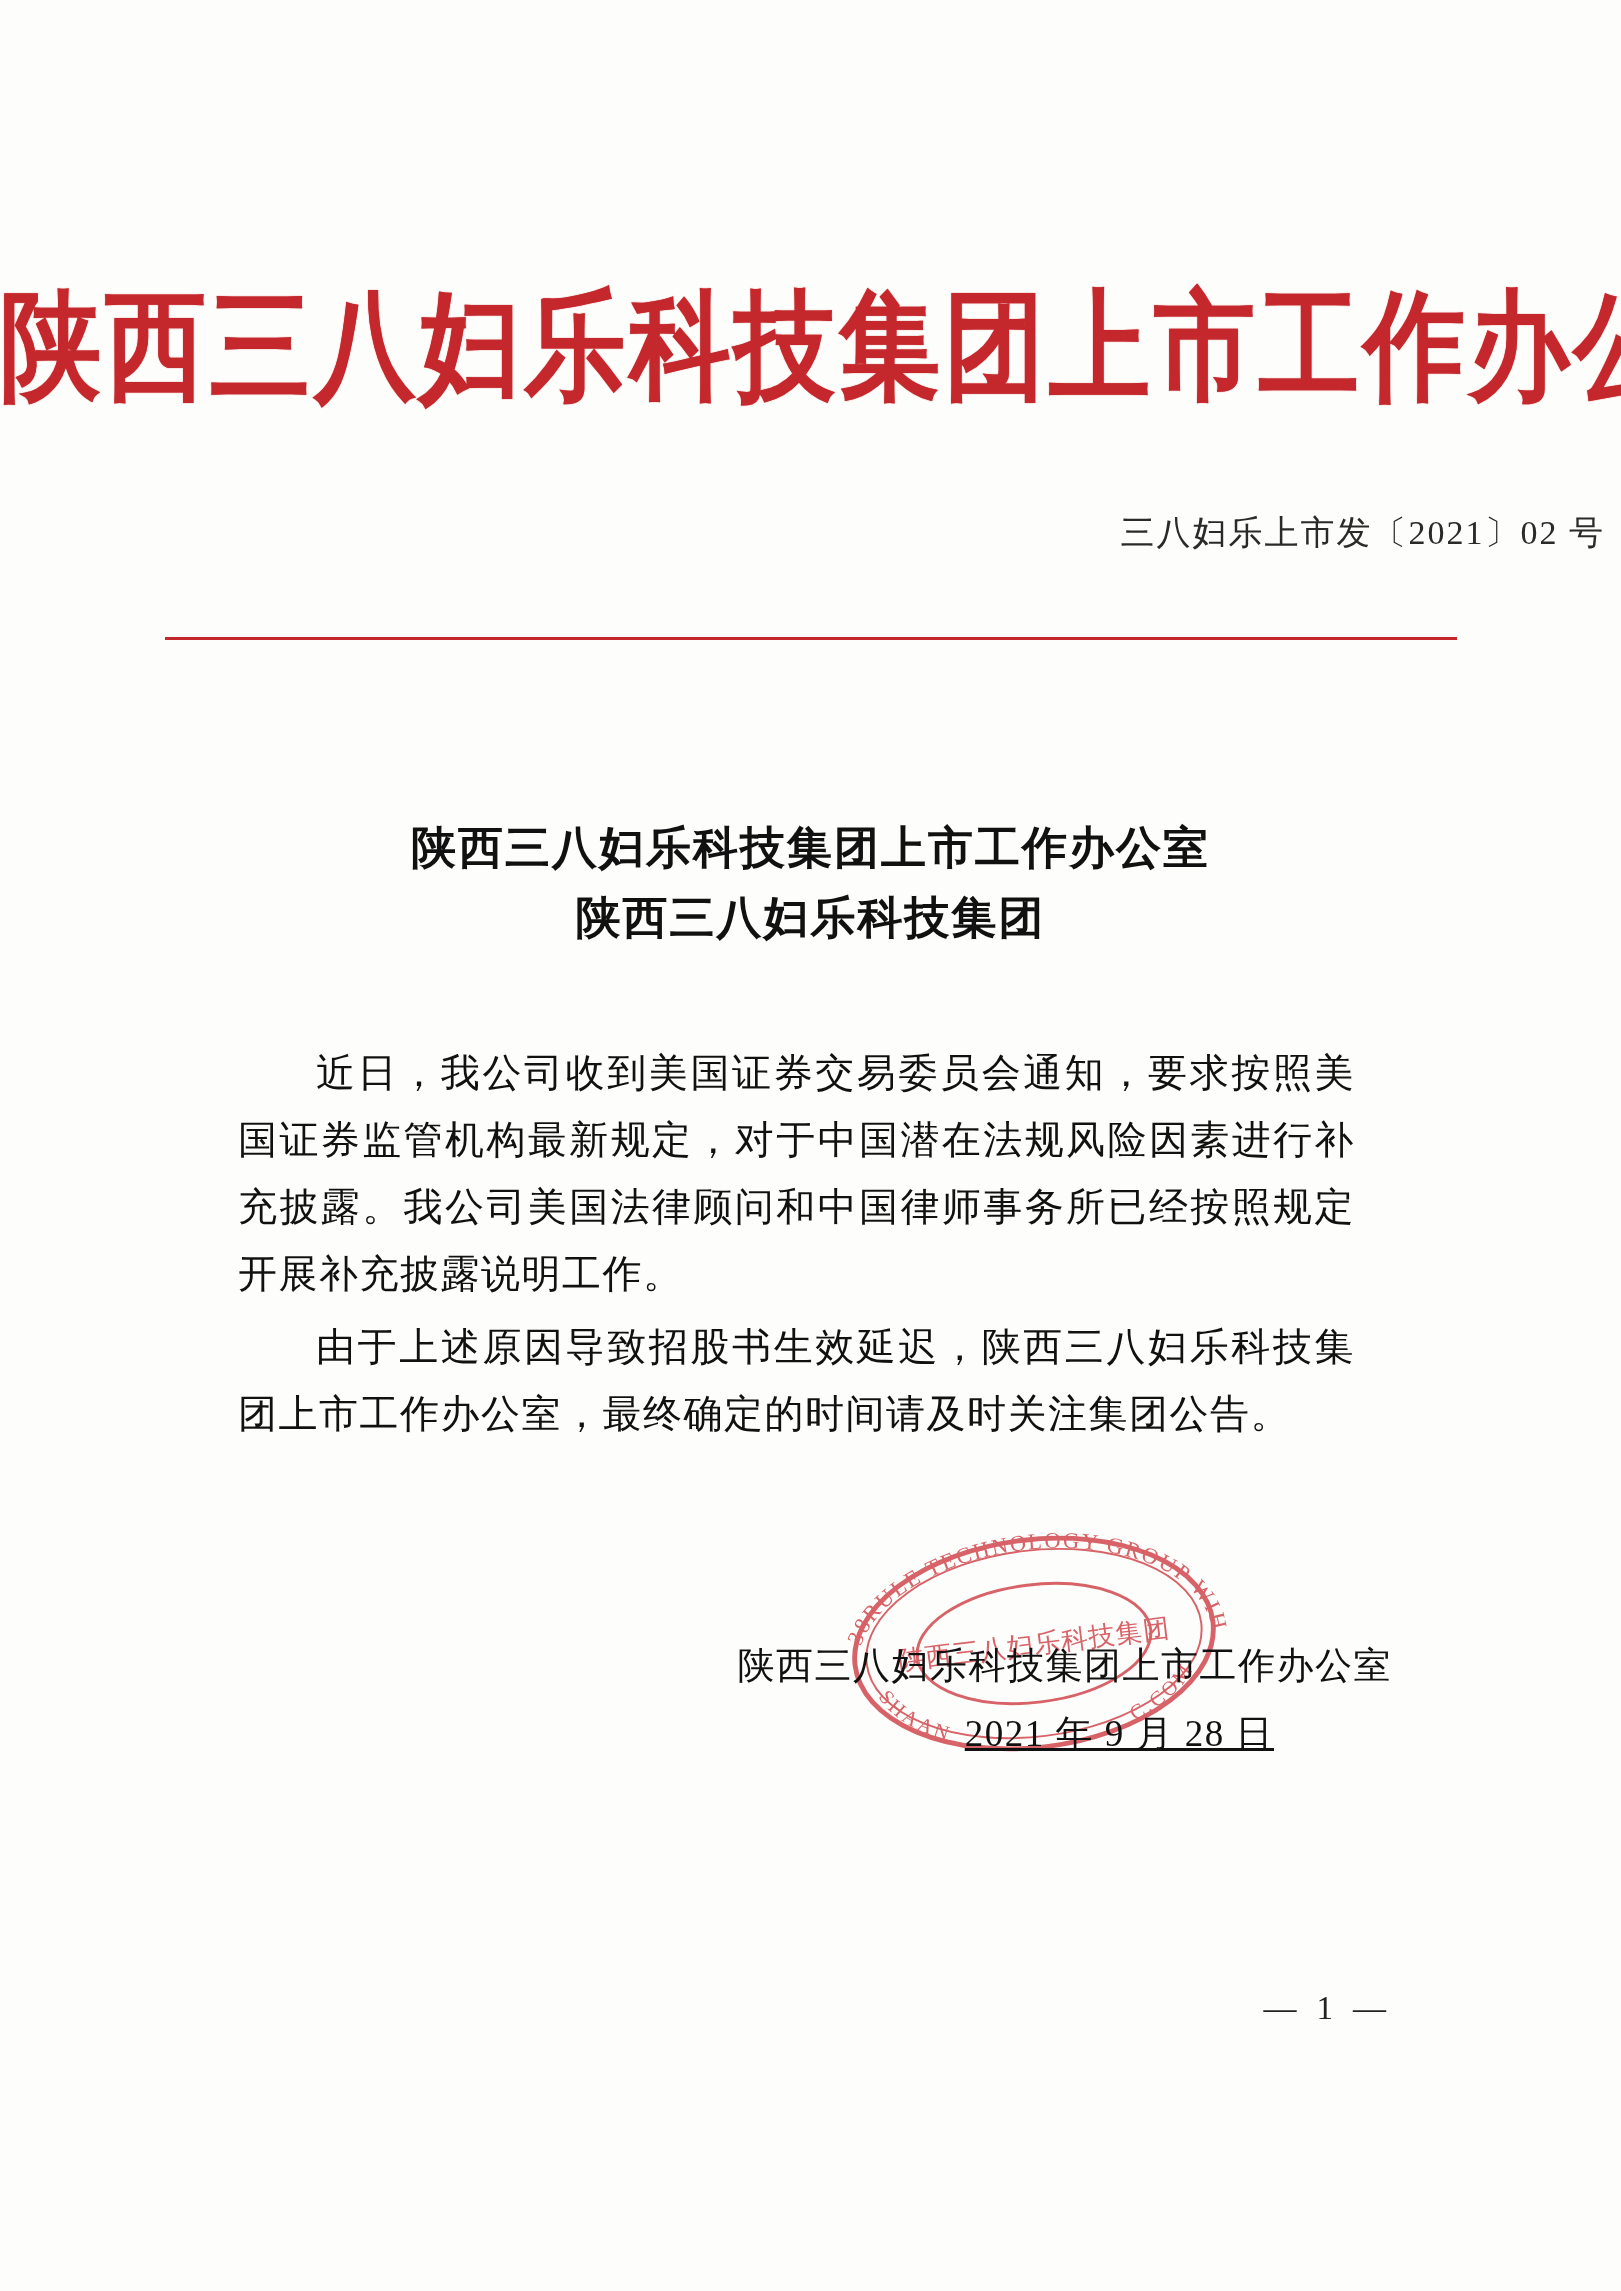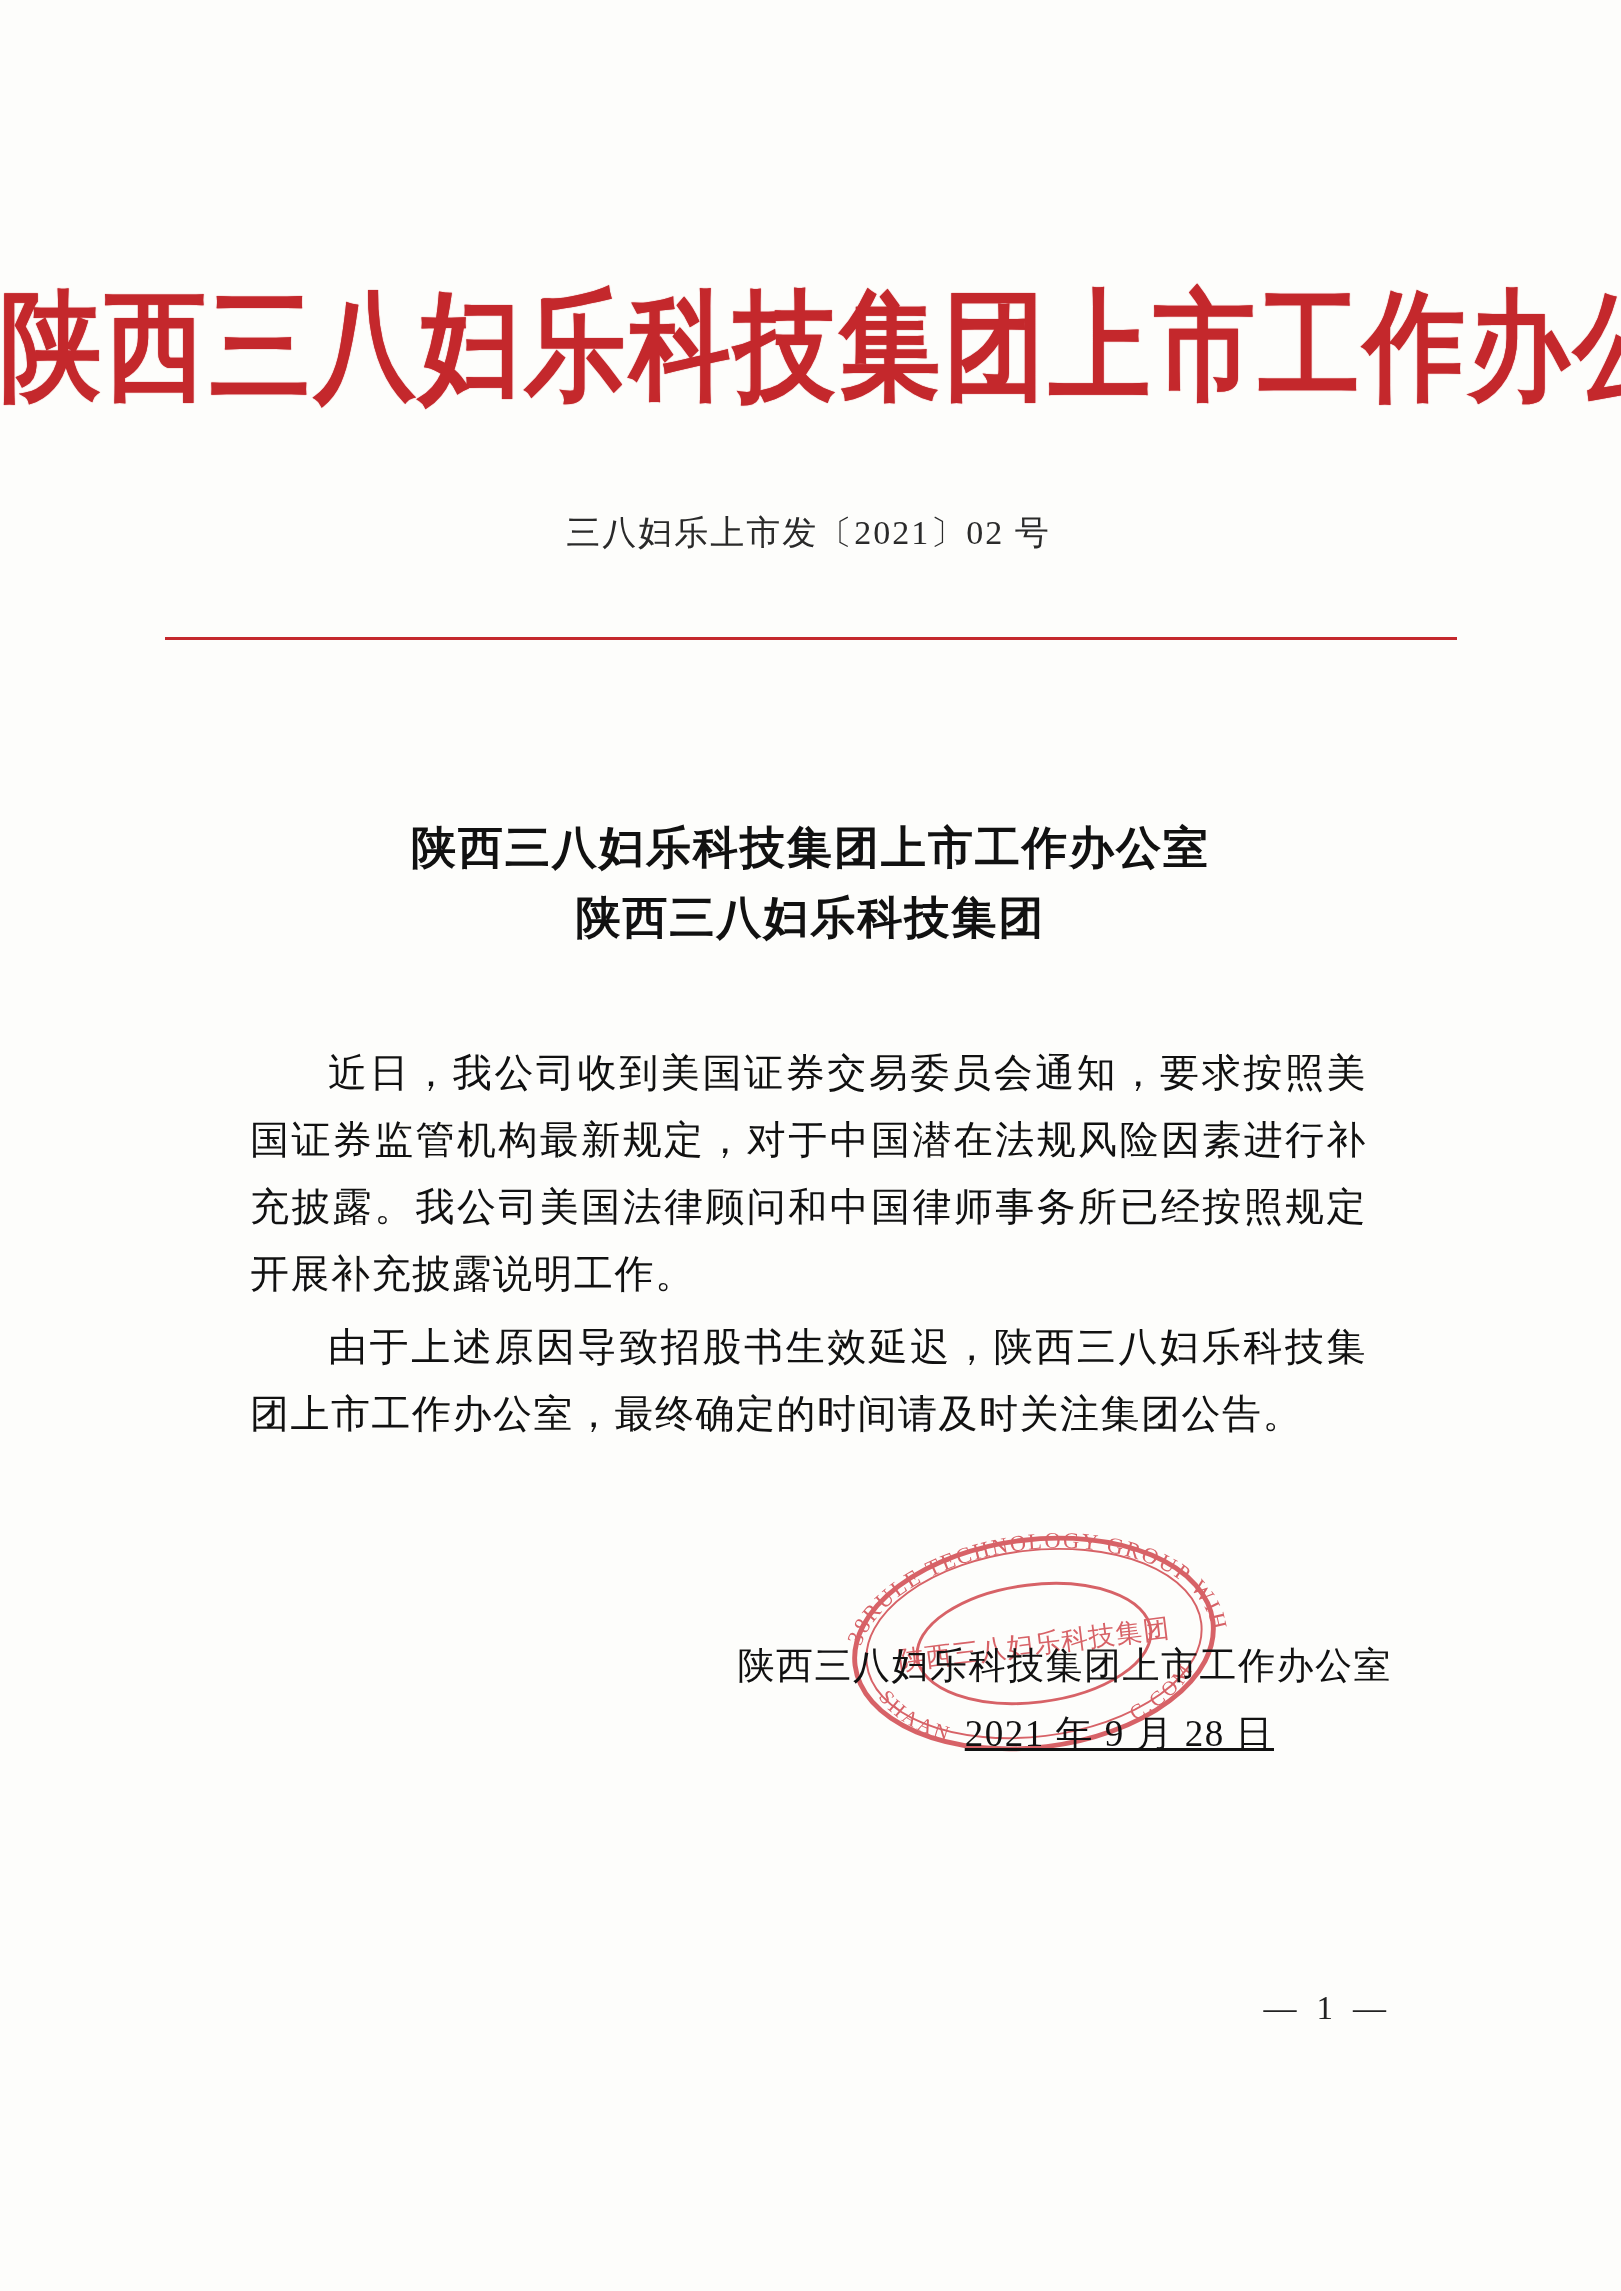--- a/index.html
+++ b/index.html
@@ -40,22 +40,22 @@
     white-space: nowrap;
     transform: scaleY(1.18);
     transform-origin: center top;
     text-shadow: 0 0 1px #c4282c;
   }
 
   .doc-number {
     position: absolute;
     top: 510px;
     left: 0;
-    right: 4px;
-    text-align: center;
+    right: 16px;
+    text-align: right;
     font-size: 34px;
     letter-spacing: 2px;
     color: #2a2a2a;
   }
 
   .red-rule {
     position: absolute;
     top: 637px;
     left: 165px;
     width: 1292px;
@@ -77,21 +77,21 @@
     color: #111;
   }
   .doc-title div {
     white-space: nowrap;
   }
 
   
   .body-text {
     position: absolute;
     top: 1039px;
-    left: 250px;
+    left: 238px;
     width: 1117px;
     font-size: 39px;
     line-height: 1.72;
     letter-spacing: 1.5px;
     color: #111;
     text-align: justify;
   }
   .body-text p {
     margin: 0 0 5.9px 0;
     text-indent: 2em;

